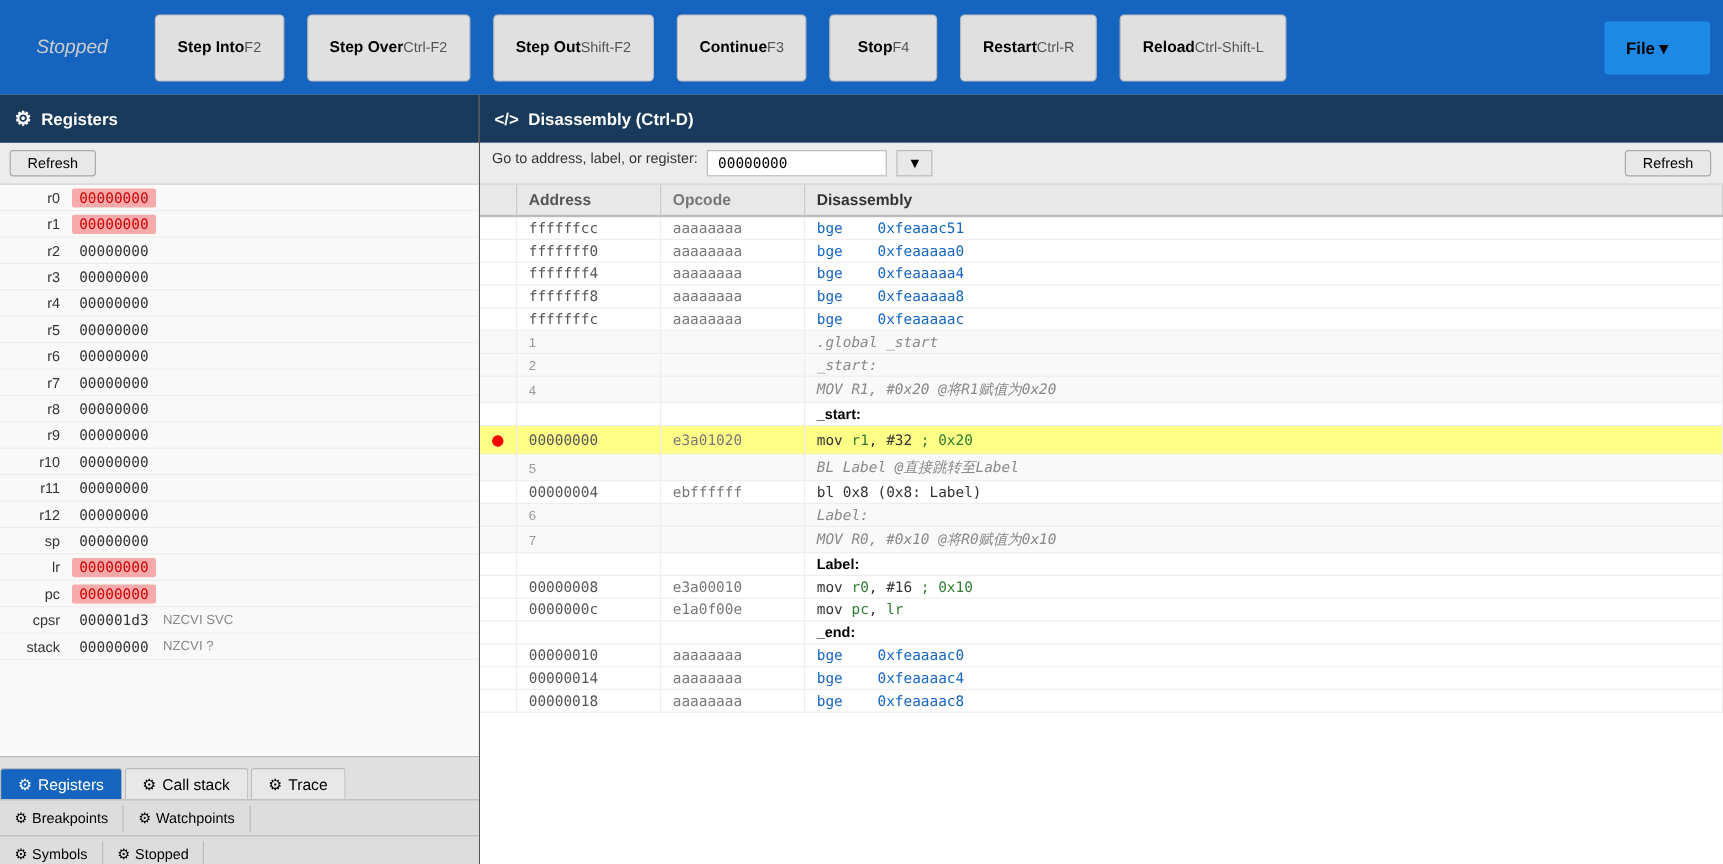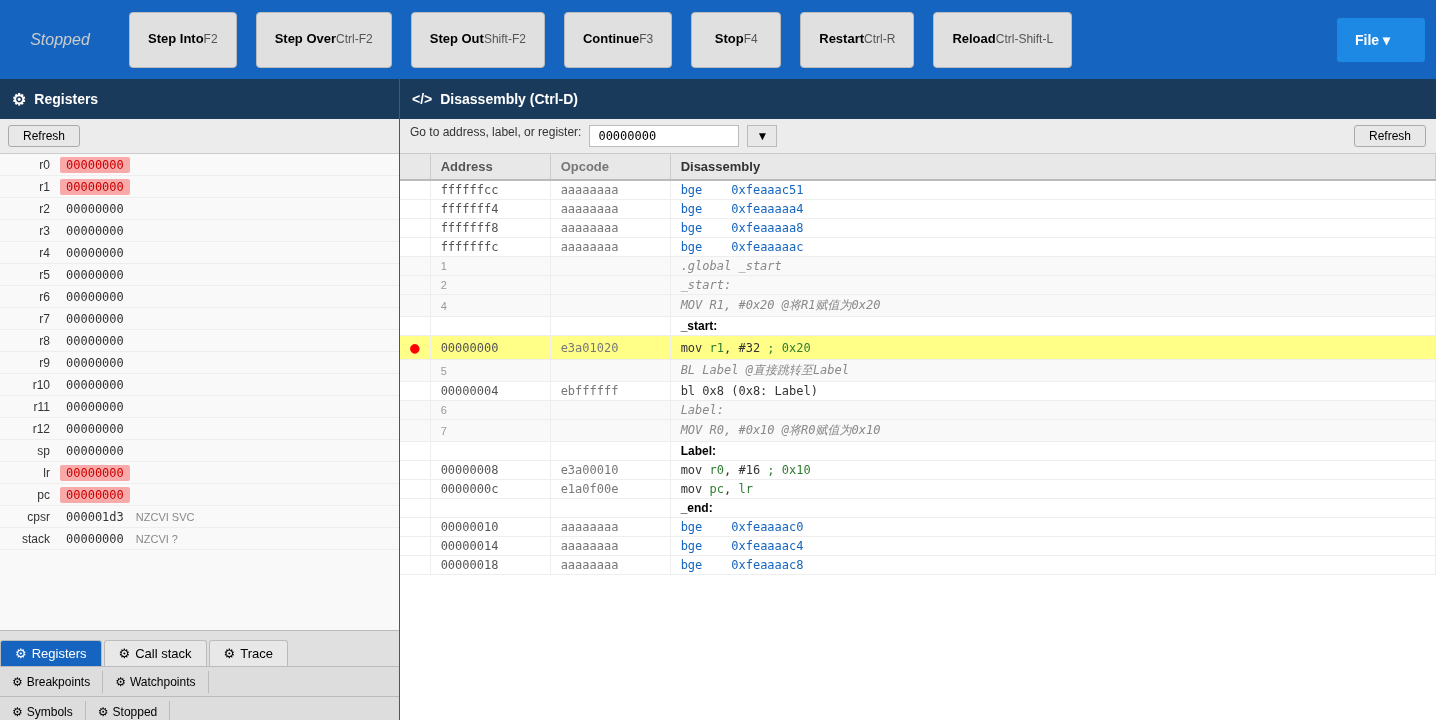--- a/index.html
+++ b/index.html
@@ -14,21 +14,21 @@
     }
     .toolbar-btn {
       background: #e0e0e0; border: 1px solid #bbb; border-radius: 4px; padding: 6px 18px;
       cursor: pointer; font-size: 13px; font-weight: bold; display: flex; flex-direction: row;
       align-items: center; line-height: 1.4; min-width: 90px; height: 56px; justify-content: center;
     }
     .toolbar-btn span.sub { font-size: 12px; font-weight: normal; color: #555; }
     .spacer { flex: 1; }
     .toolbar-btn-blue {
       background: #1e88e5; border: 1px solid #1565c0; border-radius: 4px; padding: 6px 18px;
-      cursor: pointer; font-size: 14px; font-weight: bold; color: #ffffff; height: 46px;
+      cursor: pointer; font-size: 14px; font-weight: bold; color: #000000; height: 46px;
       min-width: 90px; display: flex; align-items: center; gap: 6px;
     }
 
     
     #main { display: flex; height: calc(720px - 73px); }
 
     
     #left-panel { width: 400px; display: flex; flex-direction: column; border-right: 1px solid #555; background: #f5f5f5; }
 
     
@@ -314,20 +314,26 @@
         </thead>
         <tbody id="disasm-tbody">
         <tr>
       <td style="text-align:center"></td>
       <td class="col-addr">ffffffcc</td>
       <td class="col-opcode">aaaaaaaa</td>
       <td class="col-disasm"><span class="blue-val">bge</span>&nbsp;&nbsp;&nbsp;&nbsp;<span class="blue-val">0xfeaaac51</span></td>
     </tr>
             <tr>
       <td style="text-align:center"></td>
+      <td class="col-addr">fffffff0</td>
+      <td class="col-opcode">aaaaaaaa</td>
+      <td class="col-disasm"><span class="blue-val">bge</span>&nbsp;&nbsp;&nbsp;&nbsp;<span class="blue-val">0xfeaaaaa0</span></td>
+    </tr>
+            <tr>
+      <td style="text-align:center"></td>
       <td class="col-addr">fffffff4</td>
       <td class="col-opcode">aaaaaaaa</td>
       <td class="col-disasm"><span class="blue-val">bge</span>&nbsp;&nbsp;&nbsp;&nbsp;<span class="blue-val">0xfeaaaaa4</span></td>
     </tr>
             <tr>
       <td style="text-align:center"></td>
       <td class="col-addr">fffffff8</td>
       <td class="col-opcode">aaaaaaaa</td>
       <td class="col-disasm"><span class="blue-val">bge</span>&nbsp;&nbsp;&nbsp;&nbsp;<span class="blue-val">0xfeaaaaa8</span></td>
     </tr>

